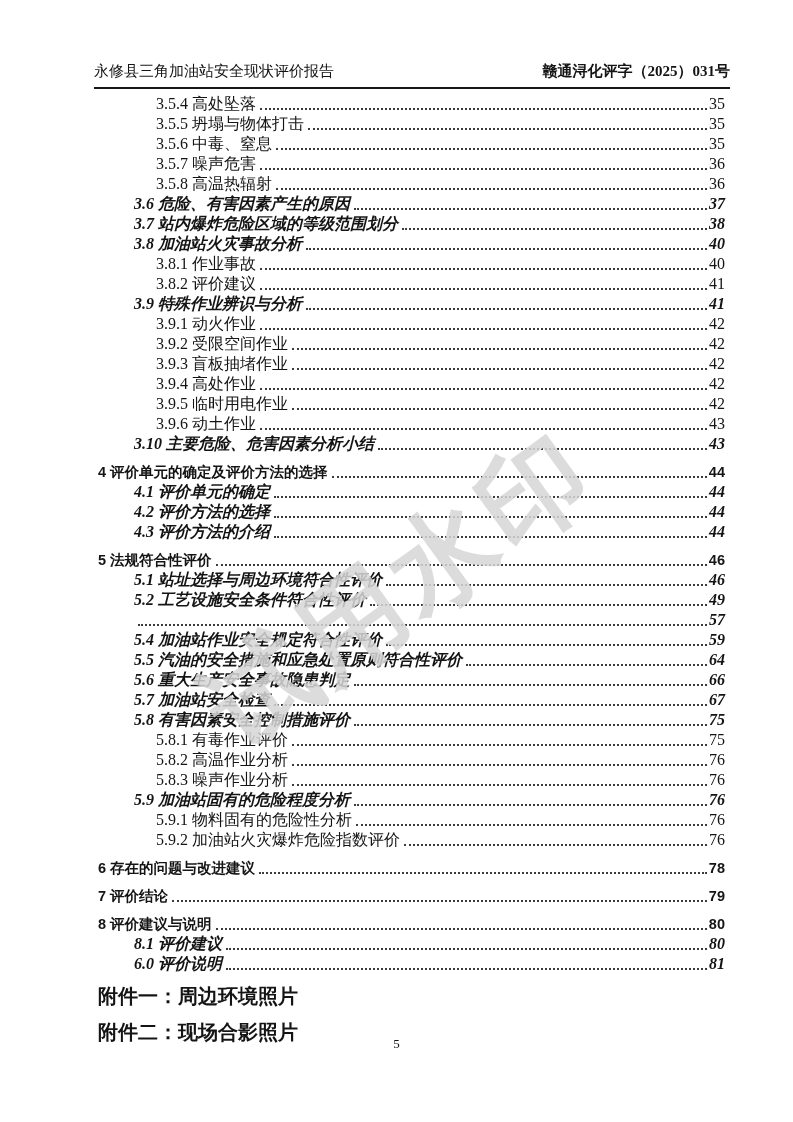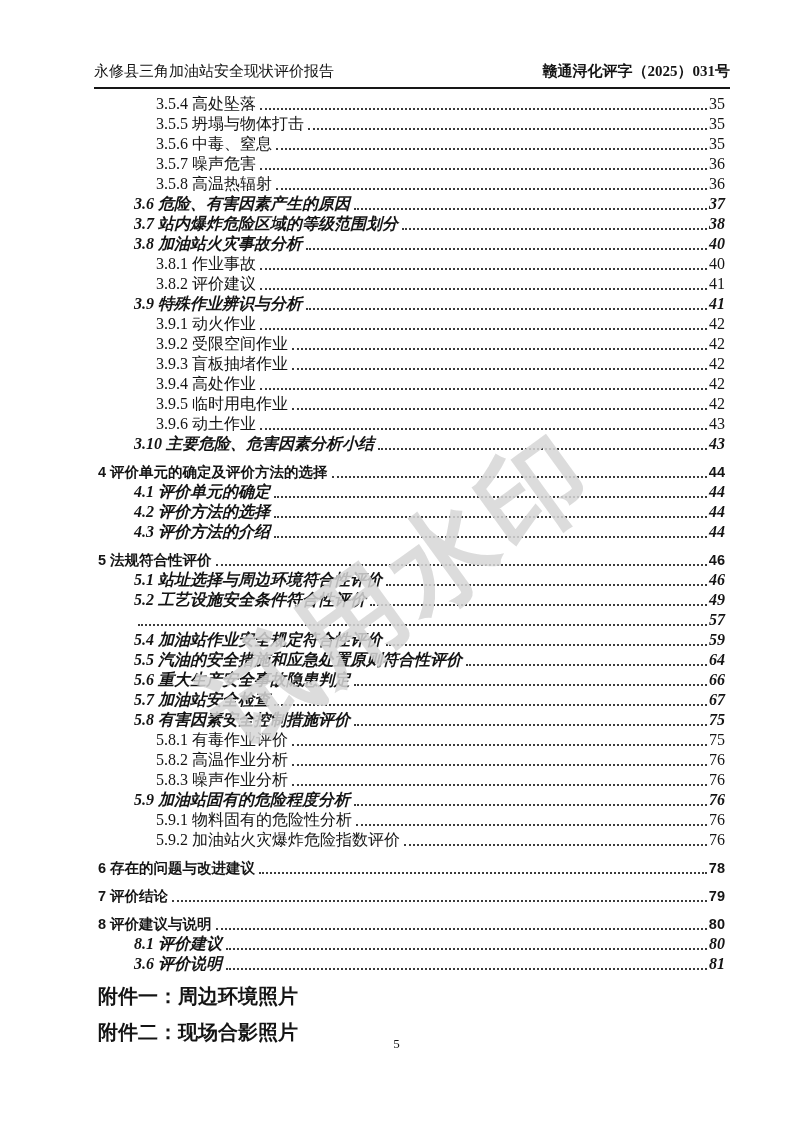--- a/index.html
+++ b/index.html
@@ -305,21 +305,21 @@
         <span class="t">8 评价建议与说明</span>
         <span class="leader"></span>
         <span class="pg">80</span>
       </div>
       <div class="row l2">
         <span class="t">8.1 评价建议</span>
         <span class="leader"></span>
         <span class="pg">80</span>
       </div>
       <div class="row l2">
-        <span class="t">3.6 评价说明</span>
+        <span class="t">6.0 评价说明</span>
         <span class="leader"></span>
         <span class="pg">81</span>
       </div>
       <div class="attachment">附件一：周边环境照片</div>
       <div class="attachment">附件二：现场合影照片</div>
     </div>
 
   <div class="watermark">试用水印</div>
 
   <div class="page-footer">5</div>

